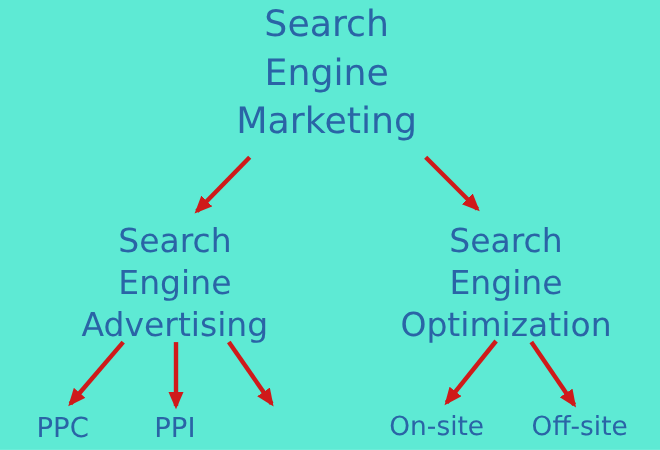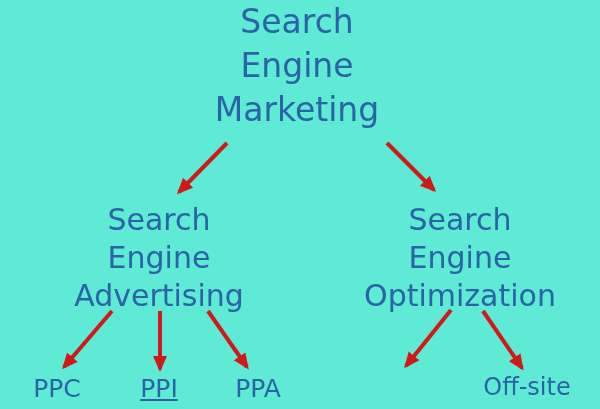--- a/index.html
+++ b/index.html
@@ -38,21 +38,21 @@
     top: 201px;
   }
   .node.branch.left  { left: 159px; }
   .node.branch.right { left: 460px; }
   .node.leaf {
     font-size: 25px;
     line-height: 30px;
     top: 374px;
   }
   .node.leaf.ppc     { left: 57px; text-align: right;  }
-  .node.leaf.ppi     { left: 159px; text-decoration: underline; }
+  .node.leaf.ppi     { left: 159px; }
   .node.leaf.ppa     { left: 258px; }
   .node.leaf.onsite  { left: 397px; top: 372px; font-size: 24px; }
   .node.leaf.offsite { left: 527px; top: 372px; font-size: 24px; }
   #arrow-layer {
     position: absolute;
     left: 0; top: 0;
     width: 600px;
     height: 409px;
     pointer-events: none;
   }
@@ -91,18 +91,18 @@
 Advertising</div>
 
   <div class="node branch right">Search
 Engine
 Optimization</div>
 
   <div class="node leaf ppc">PPC</div>
 
   <div class="node leaf ppi">PPI</div>
 
-  <div class="node leaf ppa">PPA</div>
 
+  <div class="node leaf onsite">On-site</div>
 
   <div class="node leaf offsite">Off-site</div>
 
 </div>
 
 </body></html>

